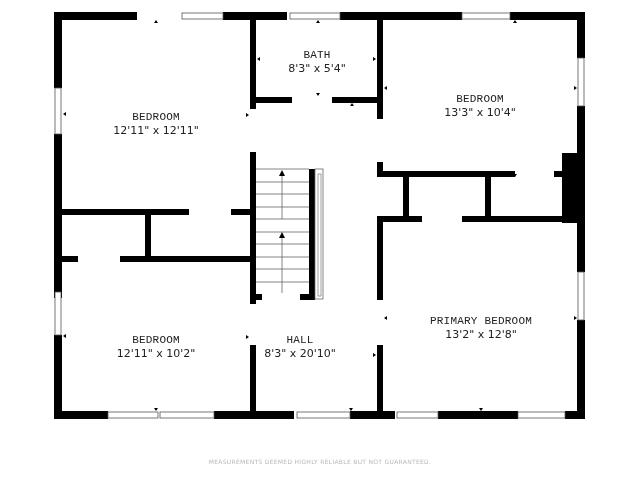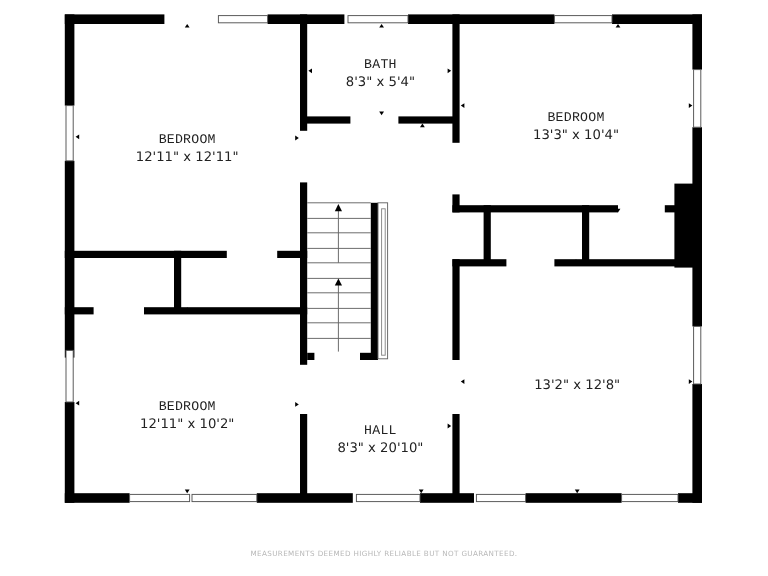--- a/index.html
+++ b/index.html
@@ -150,22 +150,23 @@
 <div class="label" style="left:480px; top:92px;">
   <div class="name">BEDROOM</div>
   <div>13'3" x 10'4"</div>
 </div>
 
 <div class="label" style="left:156px; top:333px;">
   <div class="name">BEDROOM</div>
   <div>12'11" x 10'2"</div>
 </div>
 
-<div class="label" style="left:317px; top:333px;margin-top:20px;">
+<div class="label" style="left:300px; top:333px;">
   <div class="name">HALL</div>
   <div>8'3" x 20'10"</div>
 </div>
 
 <div class="label" style="left:481px; top:314px;">
+  <div class="name">PRIMARY BEDROOM</div>
   <div>13'2" x 12'8"</div>
 </div>
 
 <div class="disclaimer">MEASUREMENTS DEEMED HIGHLY RELIABLE BUT NOT GUARANTEED.</div>
 
 </body></html>

